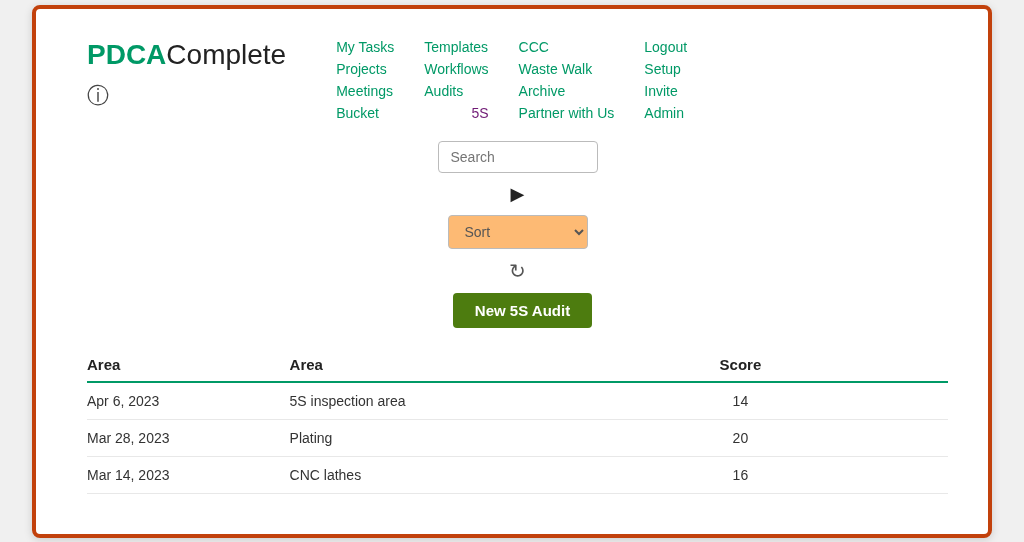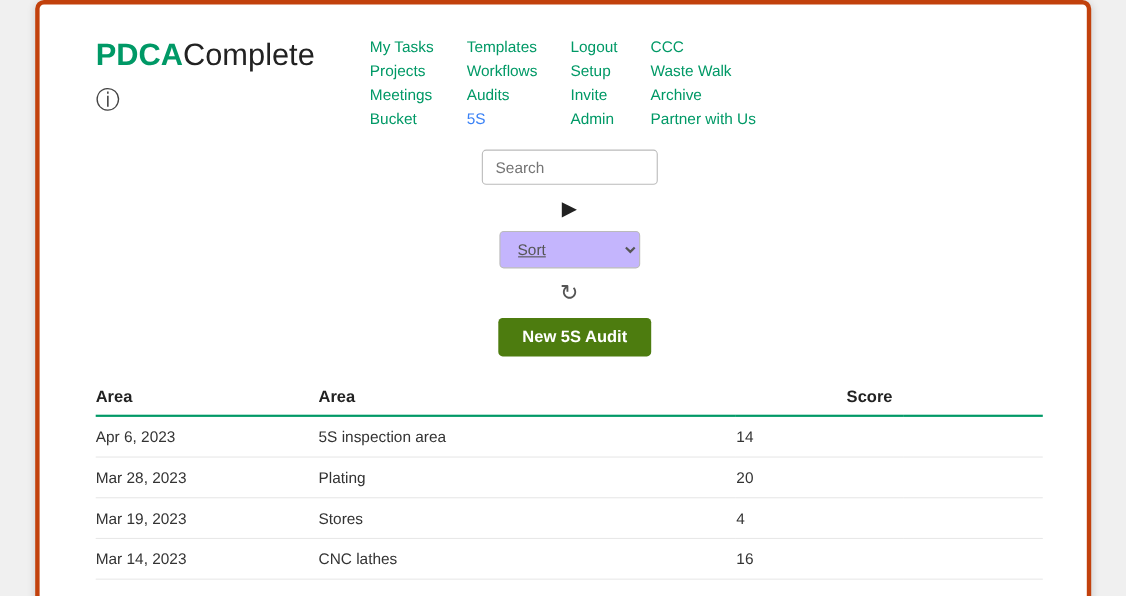--- a/index.html
+++ b/index.html
@@ -46,21 +46,21 @@
       display: flex;
       flex-direction: column;
       gap: 6px;
     }
     .nav-link {
       color: #009966;
       text-decoration: none;
       font-size: 14px;
       cursor: pointer;
     }
-    .nav-link.orange { color: #3b82f6; }
+    .nav-link.orange { color: #701a75; text-align: right; }
     .info-icon {
       margin-top: 10px;
       font-size: 22px;
       color: #444;
       cursor: pointer;
     }
     .toolbar {
       display: flex;
       align-items: center;
       gap: 10px;
@@ -85,25 +85,24 @@
       color: #222;
       display: flex;
       align-items: center;
     }
     .sort-select {
       border: 1px solid #bbb;
       border-radius: 4px;
       padding: 7px 12px;
       font-size: 14px;
       color: #555;
-      width: 128px;
+      width: 140px;
       outline: none;
-      background: #c4b5fd;
-      cursor: pointer;
-      text-decoration: underline;
+      background: #fdba74;
+      cursor: pointer;
     }
     .refresh-btn {
       background: none;
       border: none;
       cursor: pointer;
       font-size: 20px;
       color: #555;
       display: flex;
       align-items: center;
     }
@@ -126,31 +125,32 @@
       border-bottom: 2px solid #009966;
     }
     .table th {
       text-align: left;
       font-weight: bold;
       font-size: 15px;
       padding: 8px 10px 8px 0;
       color: #222;
     }
     .table th.score-col {
-      text-align: right;
+      text-align: center;
     }
     .table tbody tr {
       border-bottom: 1px solid #e8e8e8;
     }
     .table td {
       font-size: 14px;
       color: #333;
       padding: 10px 10px 10px 0;
     }
     .table td.score-cell {
+      text-align: center;
     }
     .table td.actions-cell {
       text-align: right;
       white-space: nowrap;
       padding-right: 0;
     }
     .icon-btn {
       background: none;
       border: none;
       cursor: pointer;
@@ -184,30 +184,30 @@
         <a class="nav-link">Meetings</a>
         <a class="nav-link">Bucket</a>
       </div>
       <div class="nav-col">
         <a class="nav-link">Templates</a>
         <a class="nav-link">Workflows</a>
         <a class="nav-link">Audits</a>
         <a class="nav-link orange">5S</a>
       </div>
       <div class="nav-col">
+        <a class="nav-link">CCC</a>
+        <a class="nav-link">Waste Walk</a>
+        <a class="nav-link">Archive</a>
+        <a class="nav-link">Partner with Us</a>
+      </div>
+      <div class="nav-col">
         <a class="nav-link">Logout</a>
         <a class="nav-link">Setup</a>
         <a class="nav-link">Invite</a>
         <a class="nav-link">Admin</a>
-      </div>
-      <div class="nav-col">
-        <a class="nav-link">CCC</a>
-        <a class="nav-link">Waste Walk</a>
-        <a class="nav-link">Archive</a>
-        <a class="nav-link">Partner with Us</a>
       </div>
     </div>
   </div>
 
   <div class="toolbar">
     <input class="search-input" type="text" placeholder="Search" style="">
     <button class="play-btn">▶</button>
     <select class="sort-select">
       <option>Sort</option>
       <option>Date</option>
@@ -258,38 +258,20 @@
       <line x1="8" y1="14" x2="16" y2="14" stroke="#fff" stroke-width="1.5"></line>
     </svg>
             </button><button class="icon-btn">
               <svg viewBox="0 0 24 24" xmlns="http://www.w3.org/2000/svg" fill="none" stroke="#009966" stroke-width="2" stroke-linecap="round" stroke-linejoin="round">
       <path d="M11 4H4a2 2 0 0 0-2 2v14a2 2 0 0 0 2 2h14a2 2 0 0 0 2-2v-7"></path>
       <path d="M18.5 2.5a2.121 2.121 0 0 1 3 3L12 15l-4 1 1-4 9.5-9.5z"></path>
     </svg>
             </button></td>
         </tr>
         <tr>
-          <td>Mar 19, 2023</td>
-          <td>Stores</td>
-          <td class="score-cell">4</td>
-          <td class="actions-cell"><button class="icon-btn">
-              <svg viewBox="0 0 24 24" xmlns="http://www.w3.org/2000/svg">
-      <rect x="2" y="7" width="20" height="14" rx="2" ry="2" fill="#009966"></rect>
-      <path d="M16 7V5a2 2 0 0 0-2-2h-4a2 2 0 0 0-2 2v2" fill="none" stroke="#fff" stroke-width="1.5"></path>
-      <line x1="12" y1="12" x2="12" y2="16" stroke="#fff" stroke-width="1.5"></line>
-      <line x1="8" y1="14" x2="16" y2="14" stroke="#fff" stroke-width="1.5"></line>
-    </svg>
-            </button><button class="icon-btn">
-              <svg viewBox="0 0 24 24" xmlns="http://www.w3.org/2000/svg" fill="none" stroke="#009966" stroke-width="2" stroke-linecap="round" stroke-linejoin="round">
-      <path d="M11 4H4a2 2 0 0 0-2 2v14a2 2 0 0 0 2 2h14a2 2 0 0 0 2-2v-7"></path>
-      <path d="M18.5 2.5a2.121 2.121 0 0 1 3 3L12 15l-4 1 1-4 9.5-9.5z"></path>
-    </svg>
-            </button></td>
-        </tr>
-        <tr>
           <td>Mar 14, 2023</td>
           <td>CNC lathes</td>
           <td class="score-cell">16</td>
           <td class="actions-cell"><button class="icon-btn">
               <svg viewBox="0 0 24 24" xmlns="http://www.w3.org/2000/svg">
       <rect x="2" y="7" width="20" height="14" rx="2" ry="2" fill="#009966"></rect>
       <path d="M16 7V5a2 2 0 0 0-2-2h-4a2 2 0 0 0-2 2v2" fill="none" stroke="#fff" stroke-width="1.5"></path>
       <line x1="12" y1="12" x2="12" y2="16" stroke="#fff" stroke-width="1.5"></line>
       <line x1="8" y1="14" x2="16" y2="14" stroke="#fff" stroke-width="1.5"></line>
     </svg>

